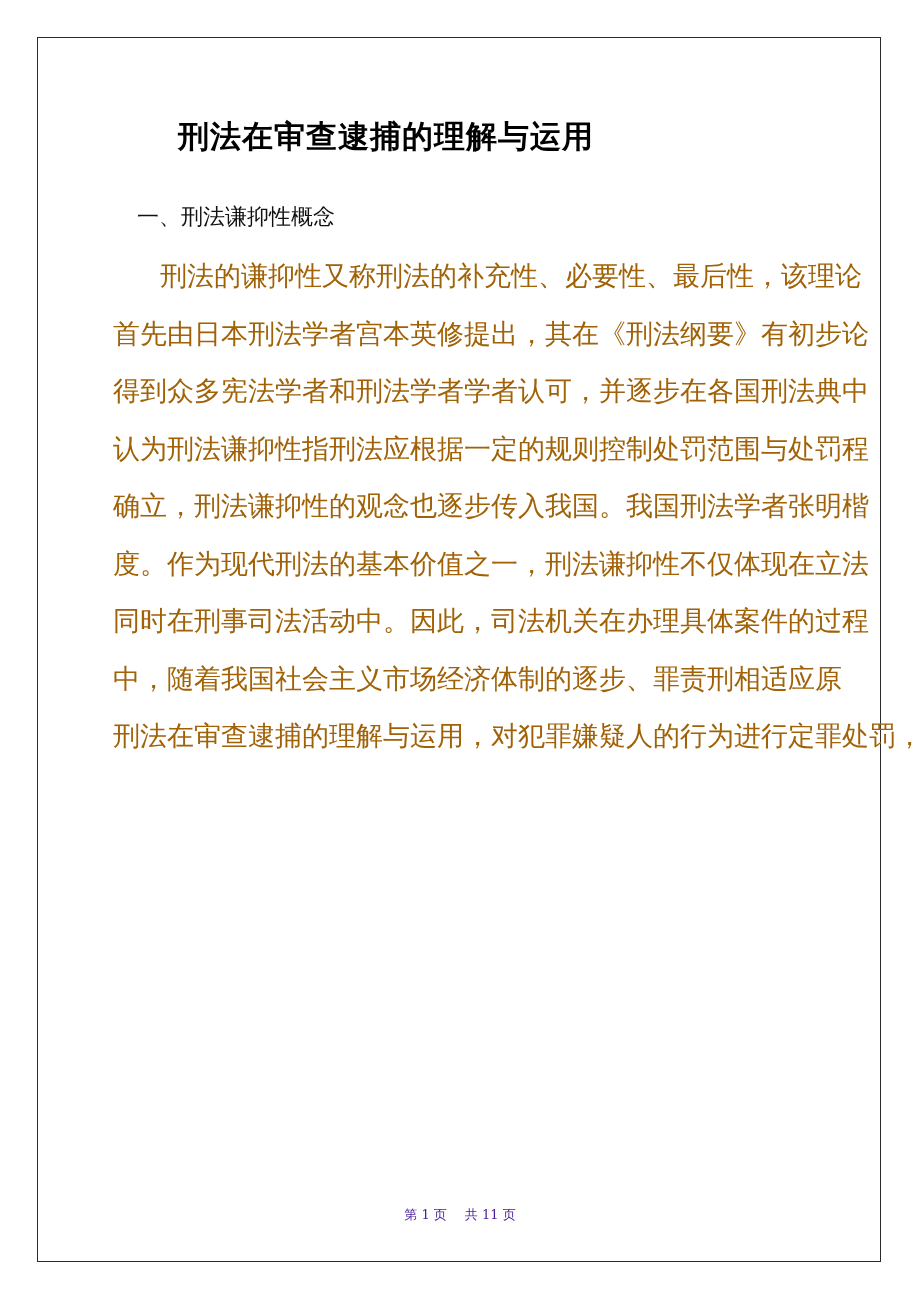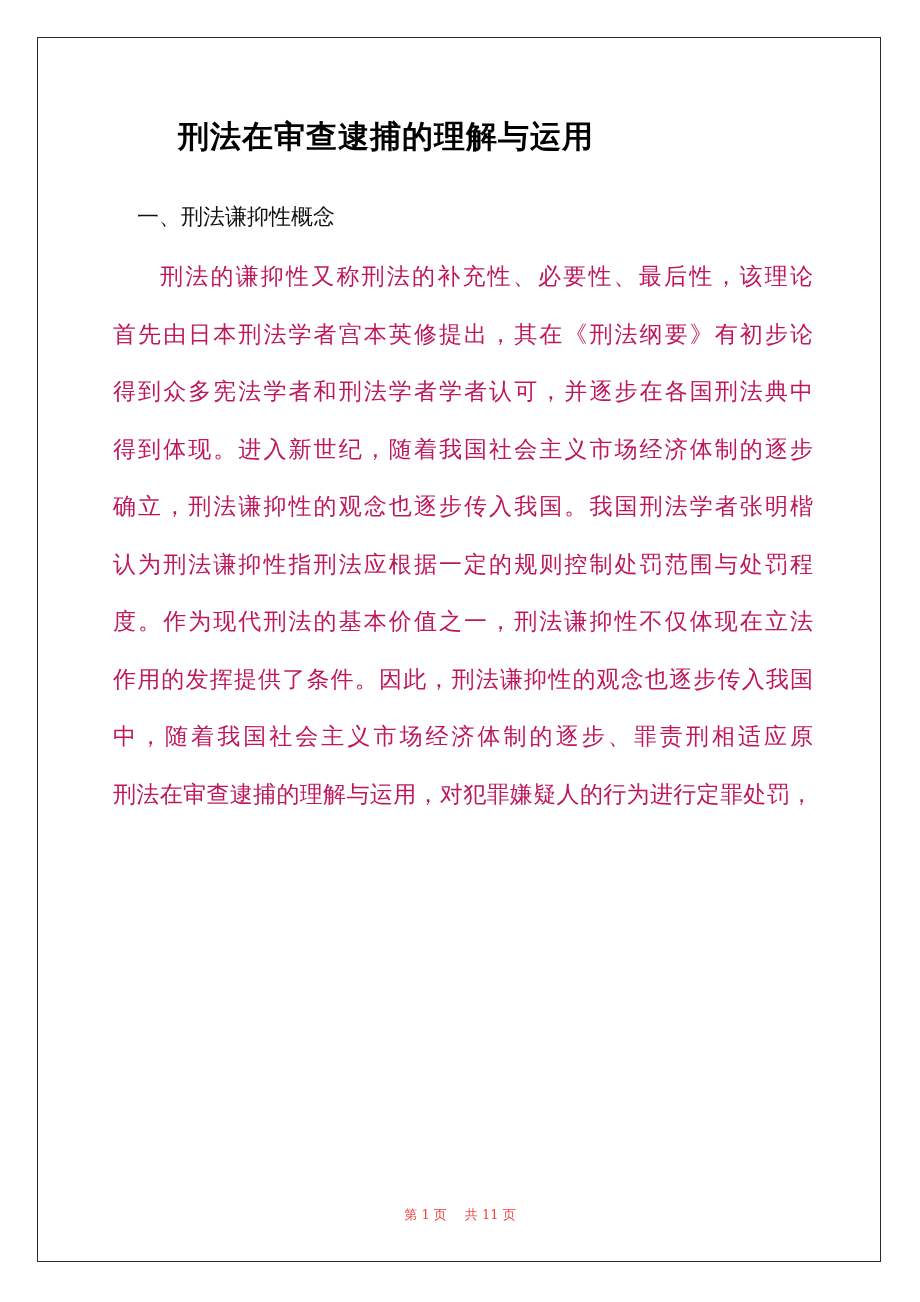--- a/index.html
+++ b/index.html
@@ -47,61 +47,60 @@
     }
     .body-lines {
       position: absolute;
       left: 113px;
       top: 258px;
       width: 700px;
     }
     .line {
       height: 57.5px;
       line-height: 36px;
-      font-size: 23px;
+      font-size: 27px;
       white-space: nowrap;
       text-align: justify;
       text-align-last: justify;
-      color: #be185d;
+      color: #a16207;
       overflow: visible;
     }
     .line.first {
       padding-left: 47px;
     }
     .footer {
       position: absolute;
       left: 0;
       width: 920px;
       top: 1205px;
       text-align: center;
       font-size: 13px;
-      color: #ef4444;
+      color: #4c1d95;
       line-height: 20px;
     }
     .footer span + span {
       margin-left: 18px;
     }
   </style>
 </head>
 <body>
 
 <div class="page-border"></div>
 
 <div class="doc-title">刑法在审查逮捕的理解与运用</div>
 
 <div class="section-heading">一、刑法谦抑性概念</div>
 
 <div class="body-lines">
   <div class="line first">刑法的谦抑性又称刑法的补充性、必要性、最后性，该理论</div>
   <div class="line">首先由日本刑法学者宫本英修提出，其在《刑法纲要》有初步论</div>
   <div class="line">得到众多宪法学者和刑法学者学者认可，并逐步在各国刑法典中</div>
-  <div class="line">得到体现。进入新世纪，随着我国社会主义市场经济体制的逐步</div>
+  <div class="line">认为刑法谦抑性指刑法应根据一定的规则控制处罚范围与处罚程</div>
   <div class="line">确立，刑法谦抑性的观念也逐步传入我国。我国刑法学者张明楷</div>
-  <div class="line">认为刑法谦抑性指刑法应根据一定的规则控制处罚范围与处罚程</div>
   <div class="line">度。作为现代刑法的基本价值之一，刑法谦抑性不仅体现在立法</div>
-  <div class="line">作用的发挥提供了条件。因此，刑法谦抑性的观念也逐步传入我国</div>
+  <div class="line">同时在刑事司法活动中。因此，司法机关在办理具体案件的过程</div>
   <div class="line">中，随着我国社会主义市场经济体制的逐步、罪责刑相适应原</div>
   <div class="line">刑法在审查逮捕的理解与运用，对犯罪嫌疑人的行为进行定罪处罚，</div>
 </div>
 
 <div class="footer">
   <span>第 1 页</span><span>共 11 页</span>
 </div>
 
 </body></html>

